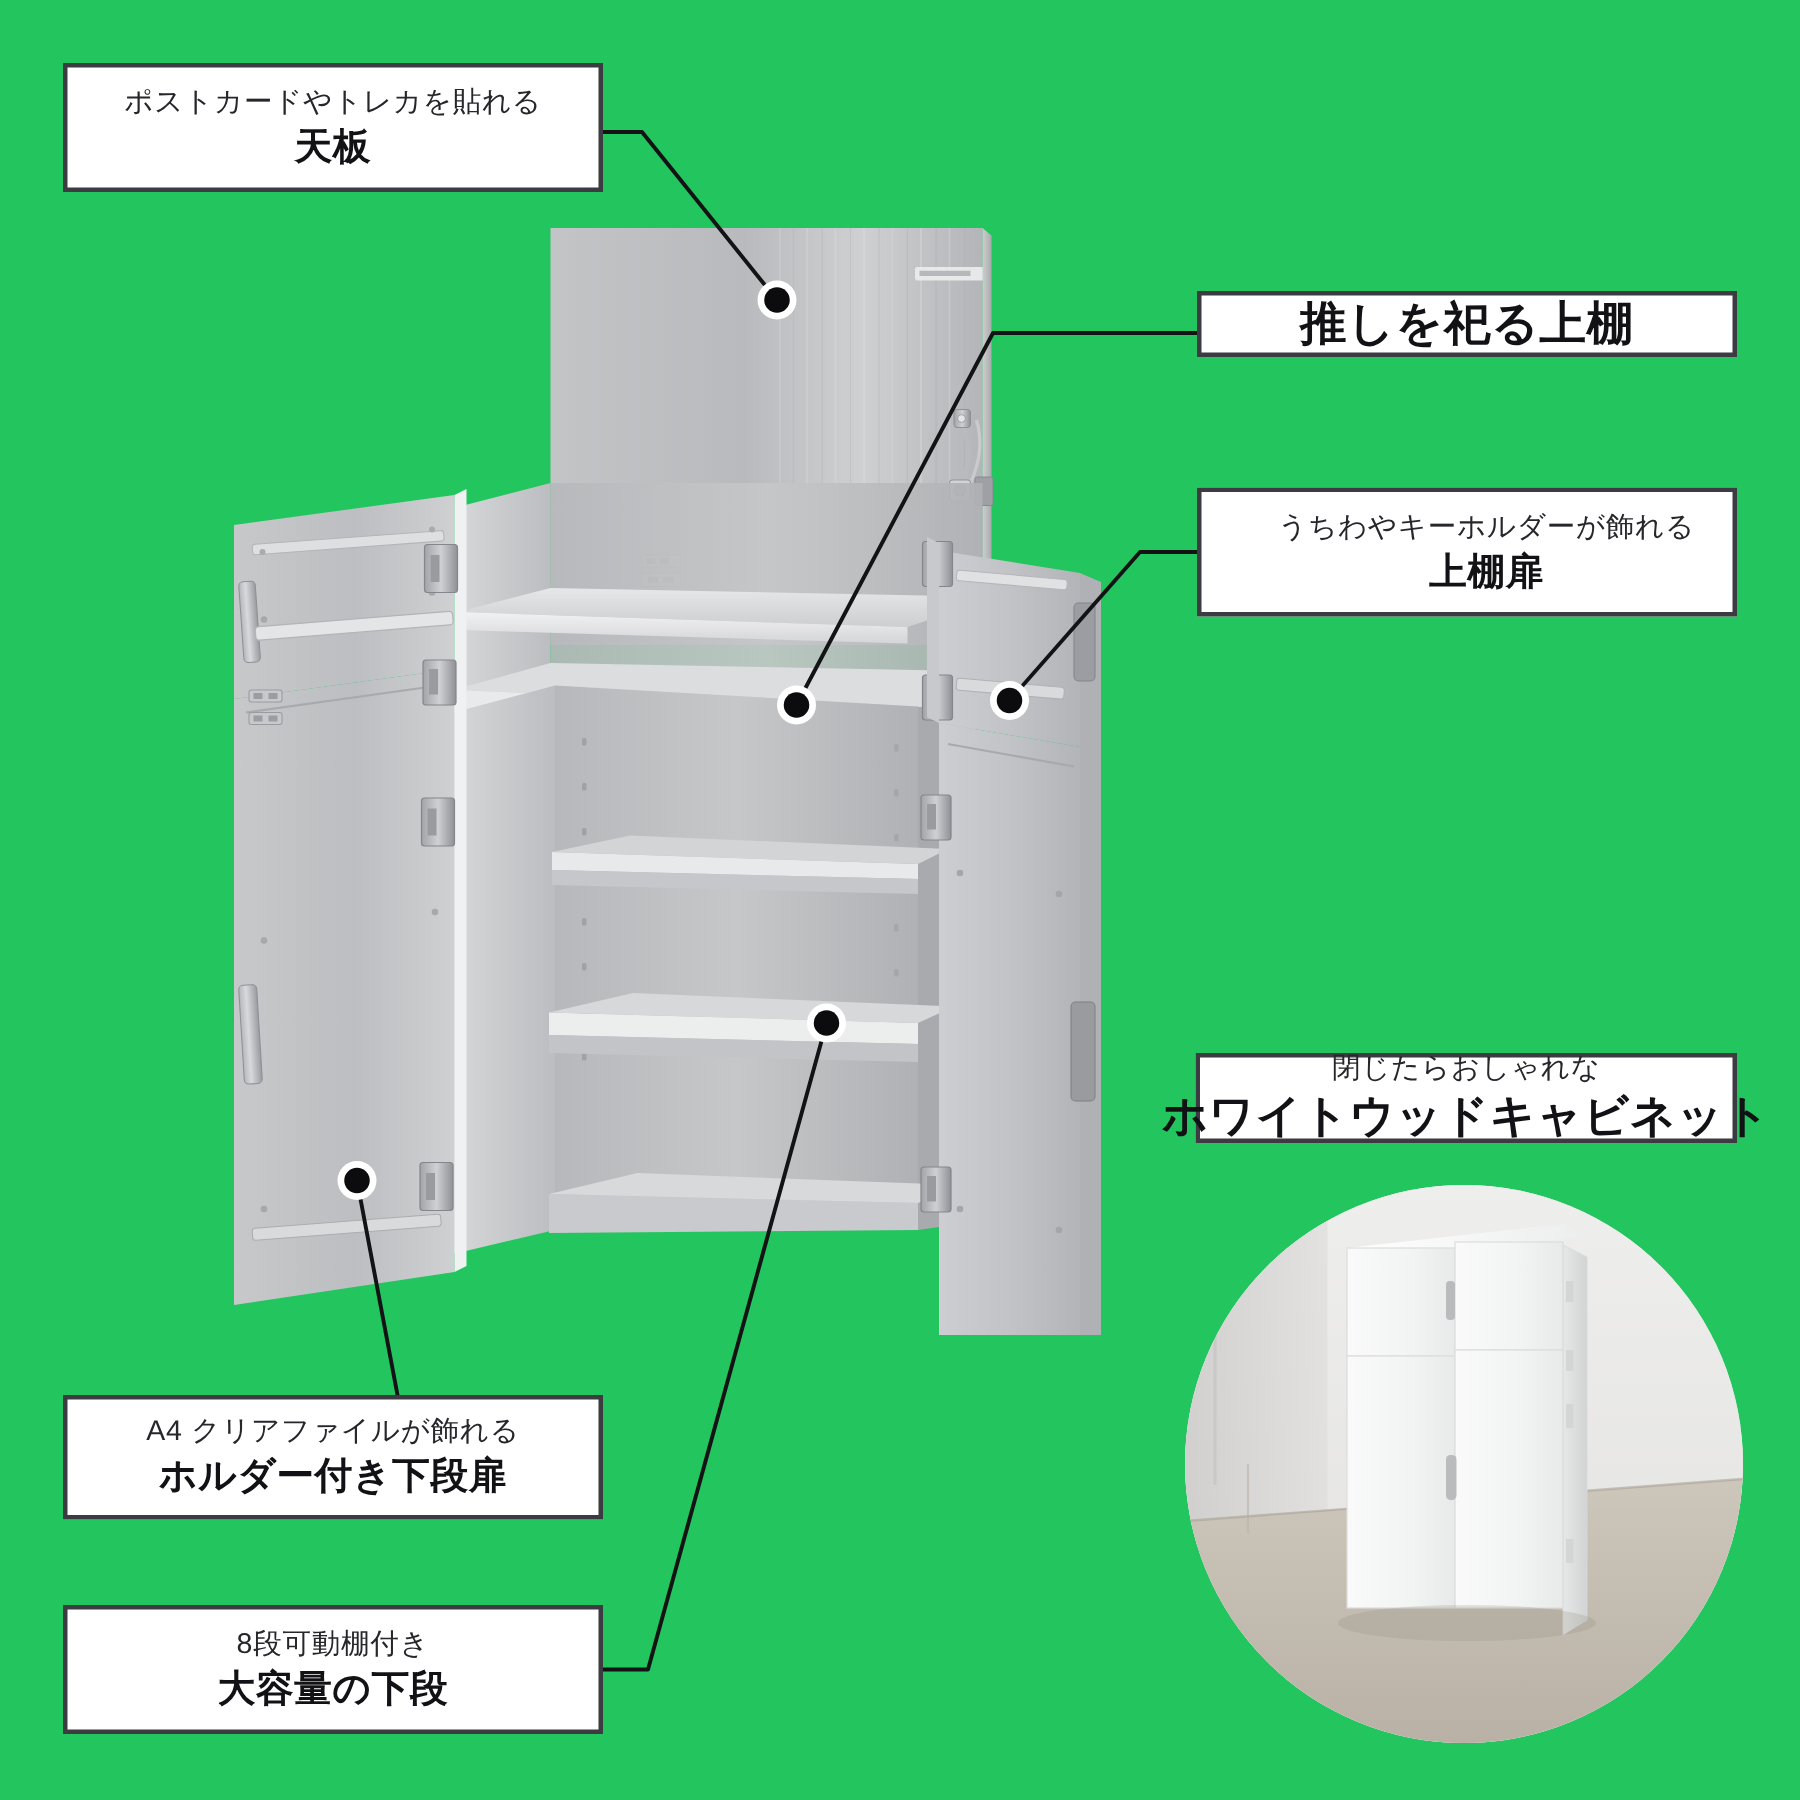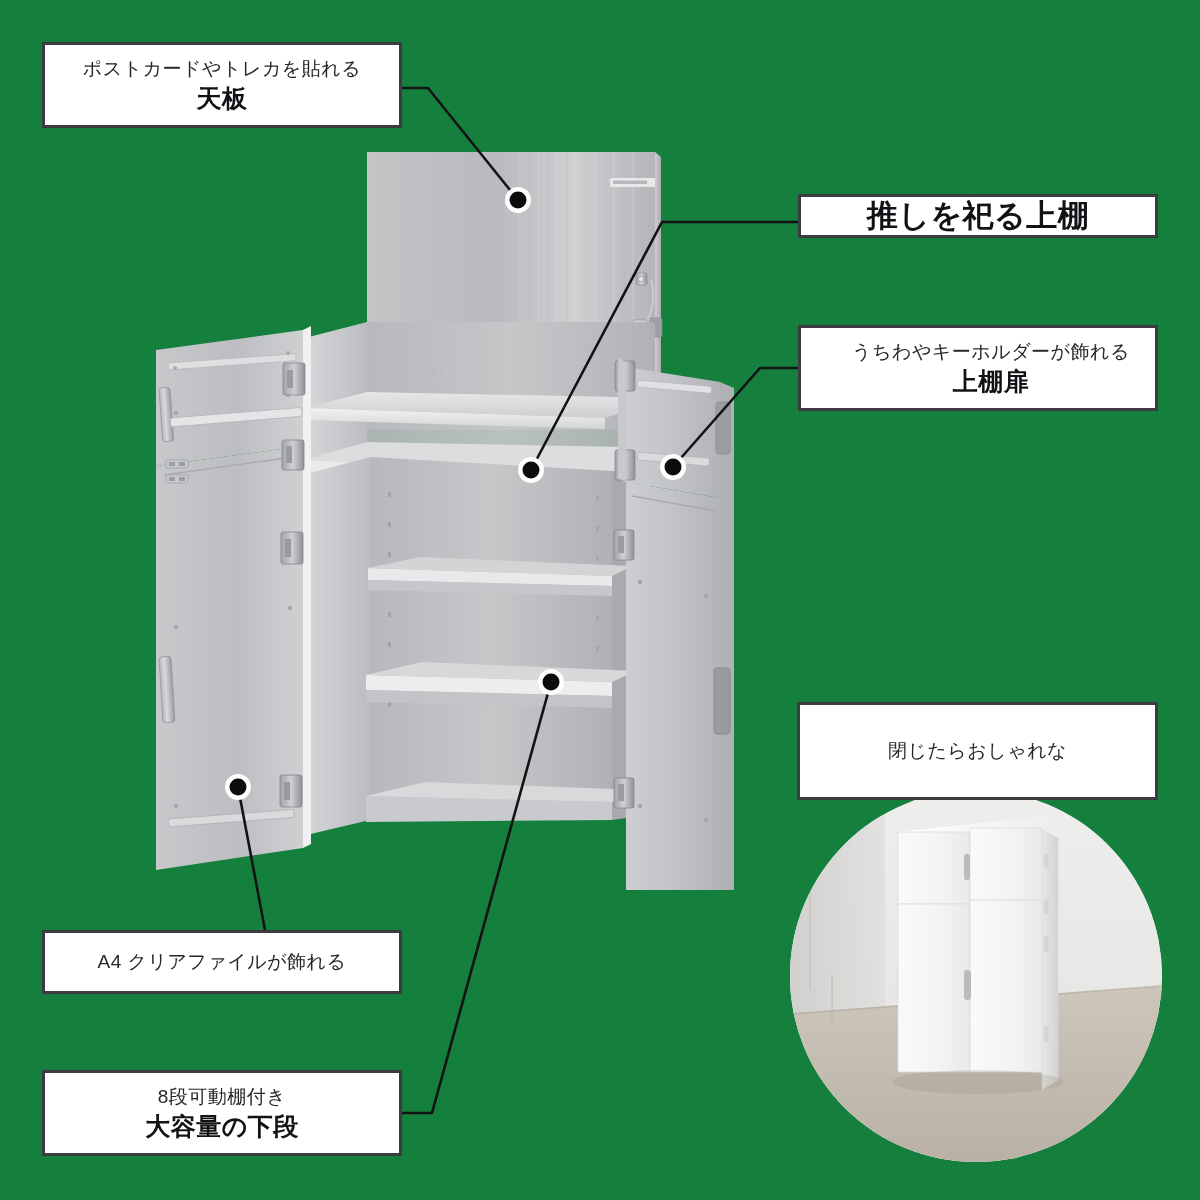--- a/index.html
+++ b/index.html
@@ -9,21 +9,21 @@
     background: #ffffff;
   }
   body {
     font-family: "Liberation Sans", "DejaVu Sans", sans-serif;
     -webkit-font-smoothing: antialiased;
   }
   #stage {
     position: relative;
     width: 1200px;
     height: 1200px;
-    background: #15803d;
+    background: #22c55e;
     overflow: hidden;
     text-align: center;
   }
 
   
   .callout {
     position: absolute;
     box-sizing: border-box;
     background: #ffffff;
     border: 3px solid #3b3b41;
@@ -448,26 +448,28 @@
 
   <div class="callout single" style="left:798px; top:194px; width:360px; height:44px;">
     <div class="main">推しを祀る上棚</div>
   </div>
 
   <div class="callout" style="left:798px; top:325px; width:360px; height:86px;padding-left:36px;">
     <div class="sub">うちわやキーホルダーが飾れる</div>
     <div class="main">上棚扉</div>
   </div>
 
-  <div class="callout" style="left:42px; top:930px; width:360px; height:64px;">
+  <div class="callout" style="left:42px; top:930px; width:360px; height:83px;">
     <div class="sub">A4 クリアファイルが飾れる</div>
+    <div class="main">ホルダー付き下段扉</div>
   </div>
 
   <div class="callout" style="left:42px; top:1070px; width:360px; height:86px;">
     <div class="sub">8段可動棚付き</div>
     <div class="main">大容量の下段</div>
   </div>
 
-  <div class="callout wide-main" style="left:797px; top:702px; width:361px; height:98px;">
+  <div class="callout wide-main" style="left:797px; top:702px; width:361px; height:60px;">
     <div class="sub">閉じたらおしゃれな</div>
+    <div class="main">ホワイトウッドキャビネット</div>
   </div>
 
 </div>
 
 </body></html>

